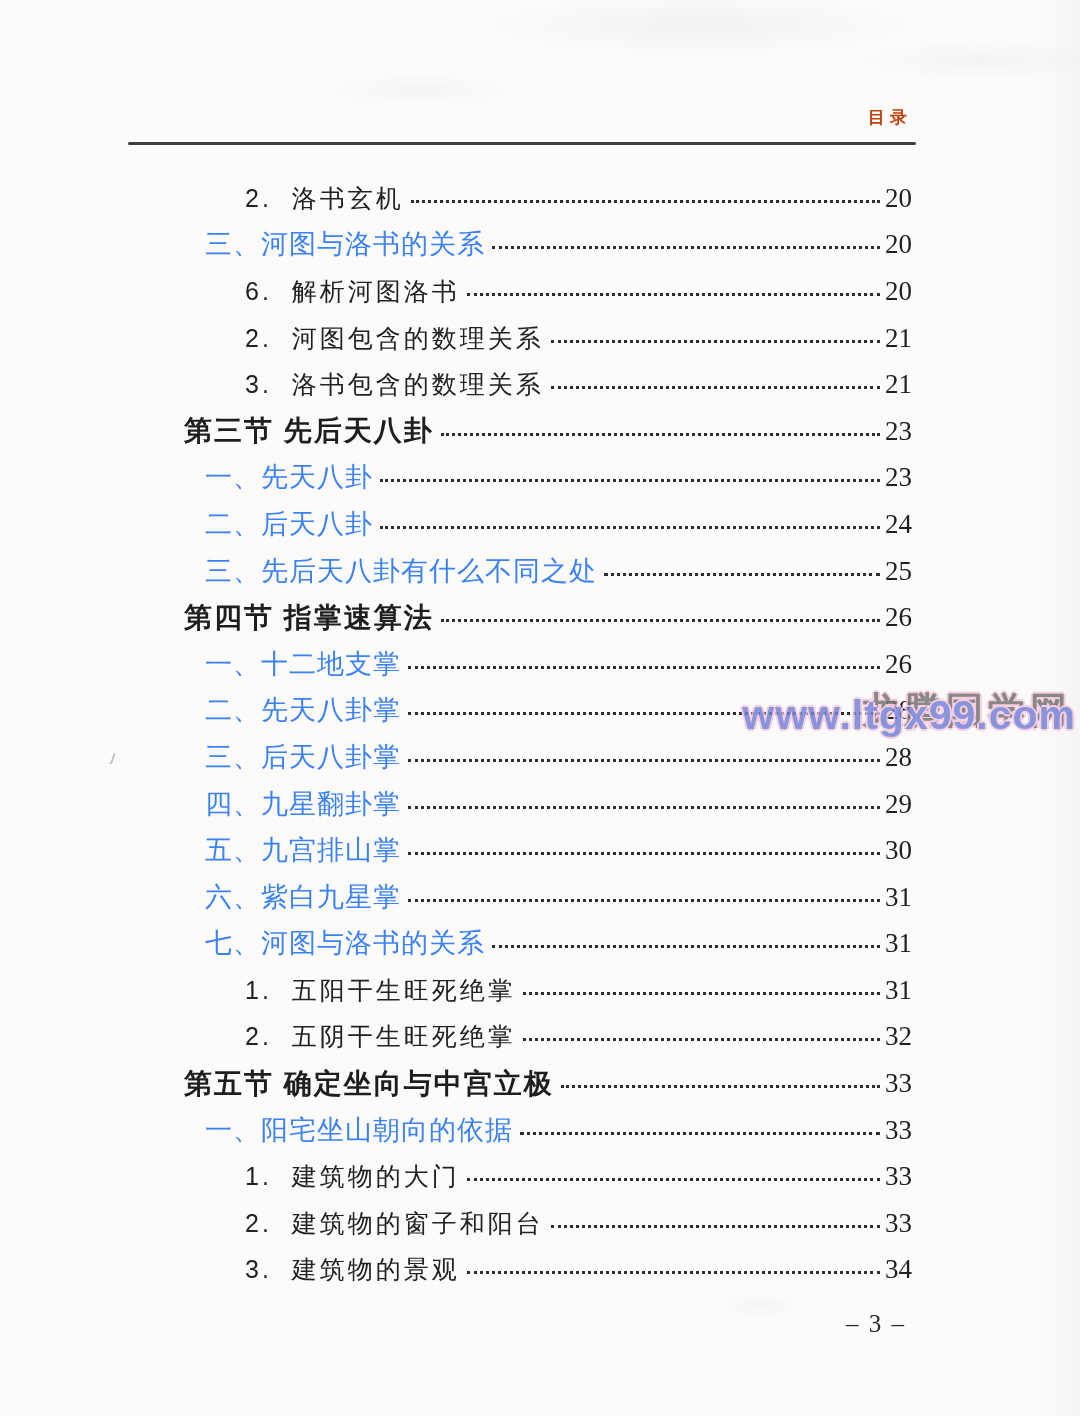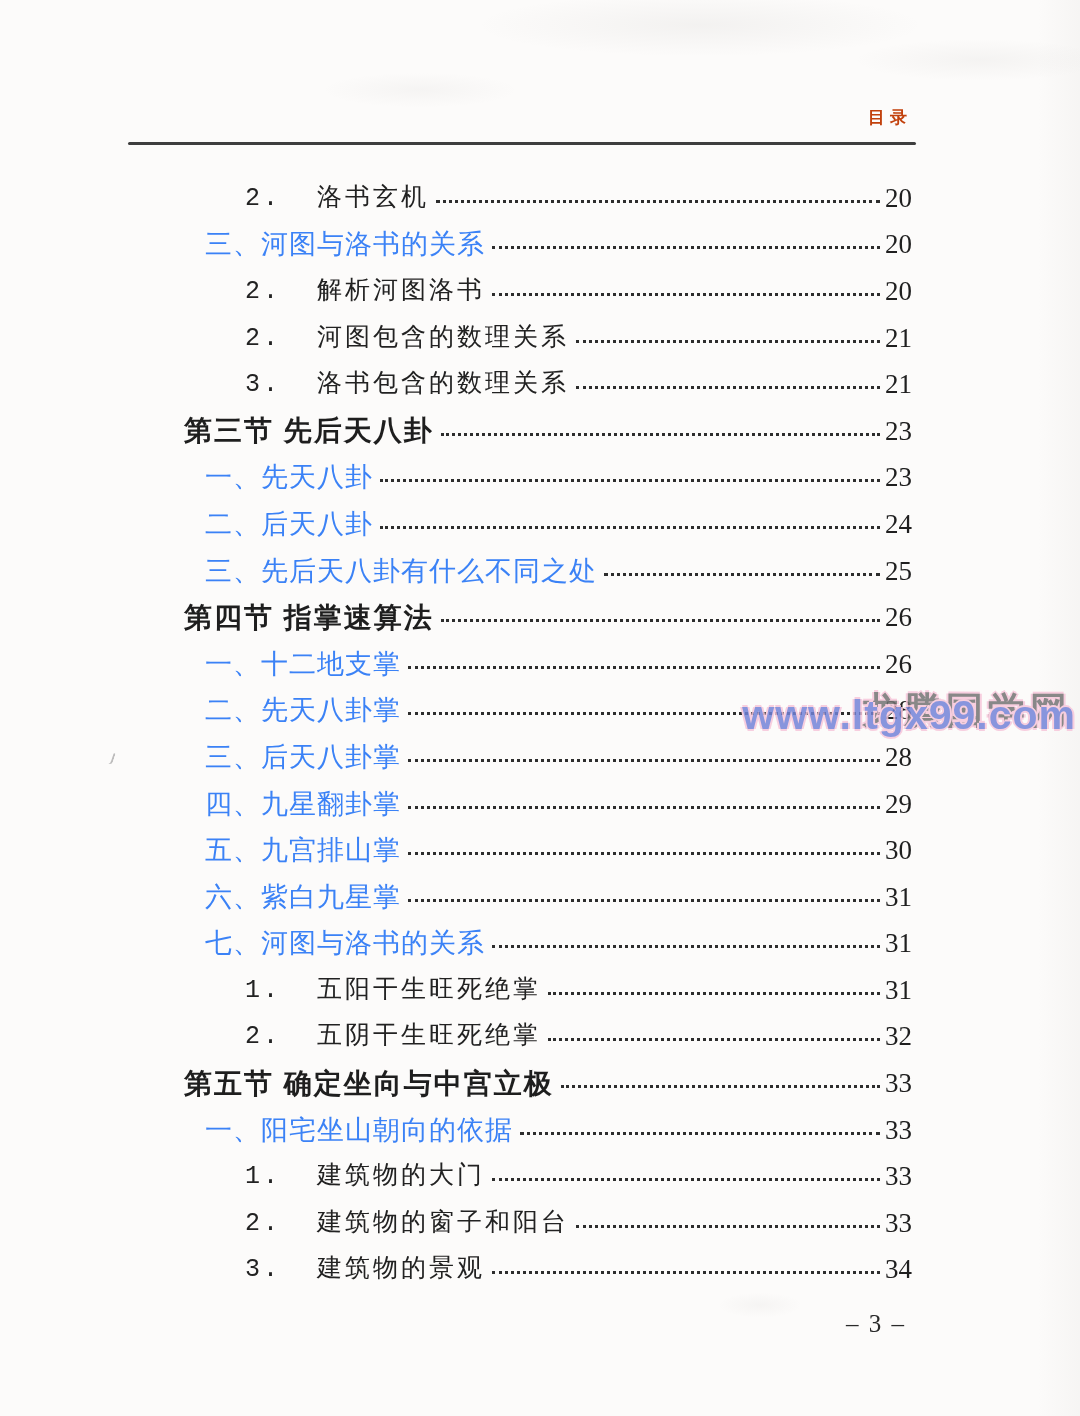--- a/index.html
+++ b/index.html
@@ -40,21 +40,21 @@
   .indent-0 .toc-title{
     margin-left:56px;font-size:28px;font-weight:700;letter-spacing:2px;color:#1e1e1e;
     font-family:"Liberation Sans",sans-serif;
   }
   .indent-1 .toc-title{
     margin-left:77px;font-size:27px;font-weight:500;letter-spacing:1px;color:#3b82f6;
     font-family:"Liberation Sans",sans-serif;
   }
   .indent-2 .toc-title{
     margin-left:117px;font-size:25px;letter-spacing:3px;color:#222;
-    font-family:Liberation Mono, monospace;
+    font-family:Liberation Sans, sans-serif;
   }
   .leader{
     flex:1;height:14px;margin:0 5px 0 7px;
     border-bottom:3.6px dotted #2d2d2d;
     transform:translateY(-4px);
   }
   .toc-page{
     font-family:"Liberation Serif",serif;
     font-size:27px;color:#1f1f1f;line-height:1;min-width:24px;text-align:center;
   }
@@ -107,21 +107,21 @@
       <span class="toc-title">2.  洛书玄机</span>
       <span class="leader"></span>
       <span class="toc-page">20</span>
     </div>
       <div class="toc-row indent-1">
       <span class="toc-title">三、河图与洛书的关系</span>
       <span class="leader"></span>
       <span class="toc-page">20</span>
     </div>
       <div class="toc-row indent-2">
-      <span class="toc-title">2.  解析河图洛书</span>
+      <span class="toc-title">6.  解析河图洛书</span>
       <span class="leader"></span>
       <span class="toc-page">20</span>
     </div>
       <div class="toc-row indent-2">
       <span class="toc-title">2.  河图包含的数理关系</span>
       <span class="leader"></span>
       <span class="toc-page">21</span>
     </div>
       <div class="toc-row indent-2">
       <span class="toc-title">3.  洛书包含的数理关系</span>

